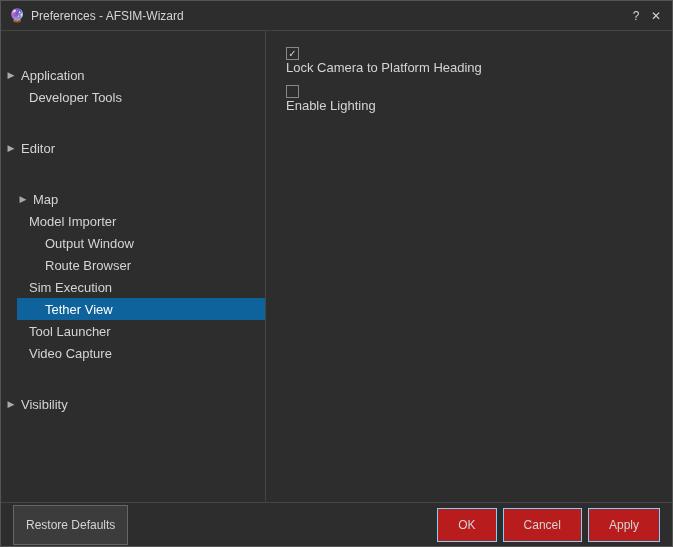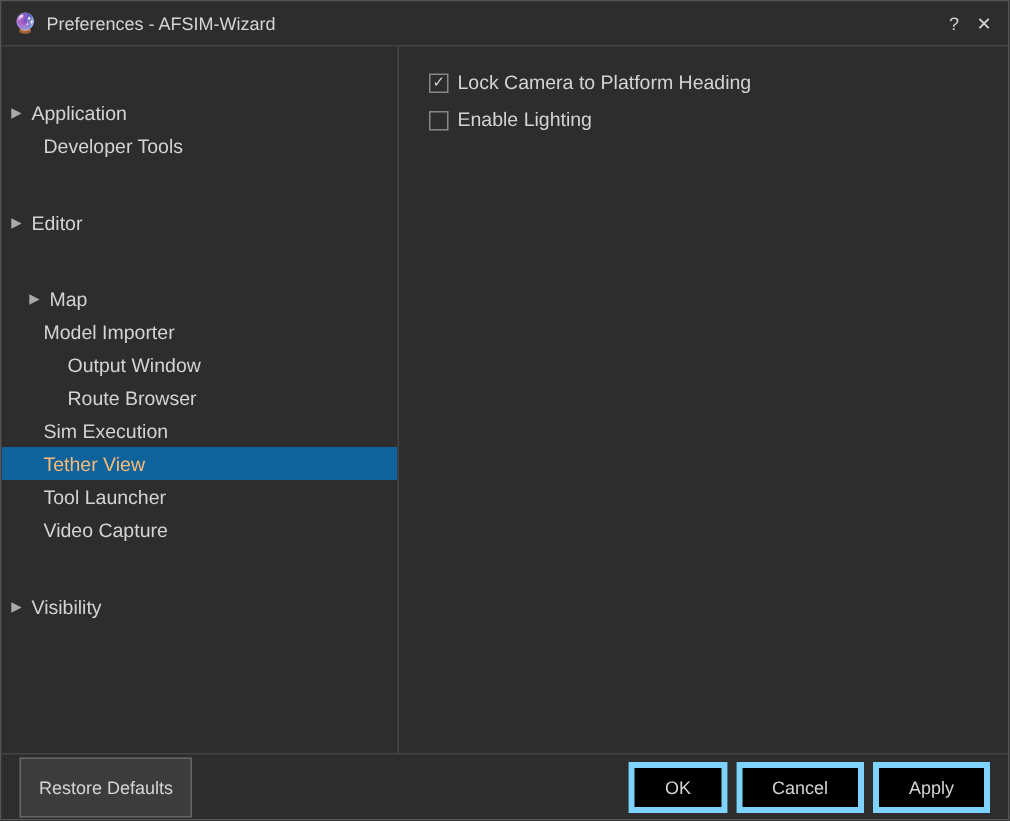--- a/index.html
+++ b/index.html
@@ -76,21 +76,22 @@
       display: flex;
       align-items: center;
       padding: 3px 8px 3px 12px;
       cursor: pointer;
       color: #d4d4d4;
       font-size: 13px;
       height: 22px;
     }
     .sidebar-item.selected {
       background: #0e639c;
-      color: #fdba74;
+      color: #ffffff;
+      margin-left: 16px;
     }
     .sidebar-item.has-arrow {
       padding-left: 4px;
       margin-top: 29px;
     }
     .arrow {
       width: 12px;
       height: 12px;
       margin-right: 4px;
       display: flex;
@@ -110,22 +111,23 @@
       padding: 16px 20px;
       overflow-y: auto;
     }
     .option-row {
       display: flex;
       align-items: center;
       margin-bottom: 10px;
     }
     .checkbox-wrapper {
       display: flex;
-      align-items: flex-end;
-      cursor: pointer;
+      align-items: flex-start;
+      cursor: pointer;
+      flex-direction: column;
     }
     .checkbox {
       width: 13px;
       height: 13px;
       border: 1px solid #888;
       background: #2d2d2d;
       margin-right: 6px;
       display: flex;
       align-items: center;
       justify-content: center;
@@ -154,22 +156,22 @@
       background: #3c3c3c;
       border: 1px solid #666;
       color: #d4d4d4;
       padding: 5px 12px;
       cursor: pointer;
       font-size: 12px;
       height: 40px;
     }
     .spacer { flex: 1; }
     .dialog-btn {
-      background: #000000;
-      border: 4px solid #7dd3fc;
+      background: #b91c1c;
+      border: 1px solid #7dd3fc;
       color: #d4d4d4;
       padding: 5px 20px;
       cursor: pointer;
       font-size: 12px;
       height: 34px;
       margin-left: 6px;
     }
   </style>
 </head>
 <body>

